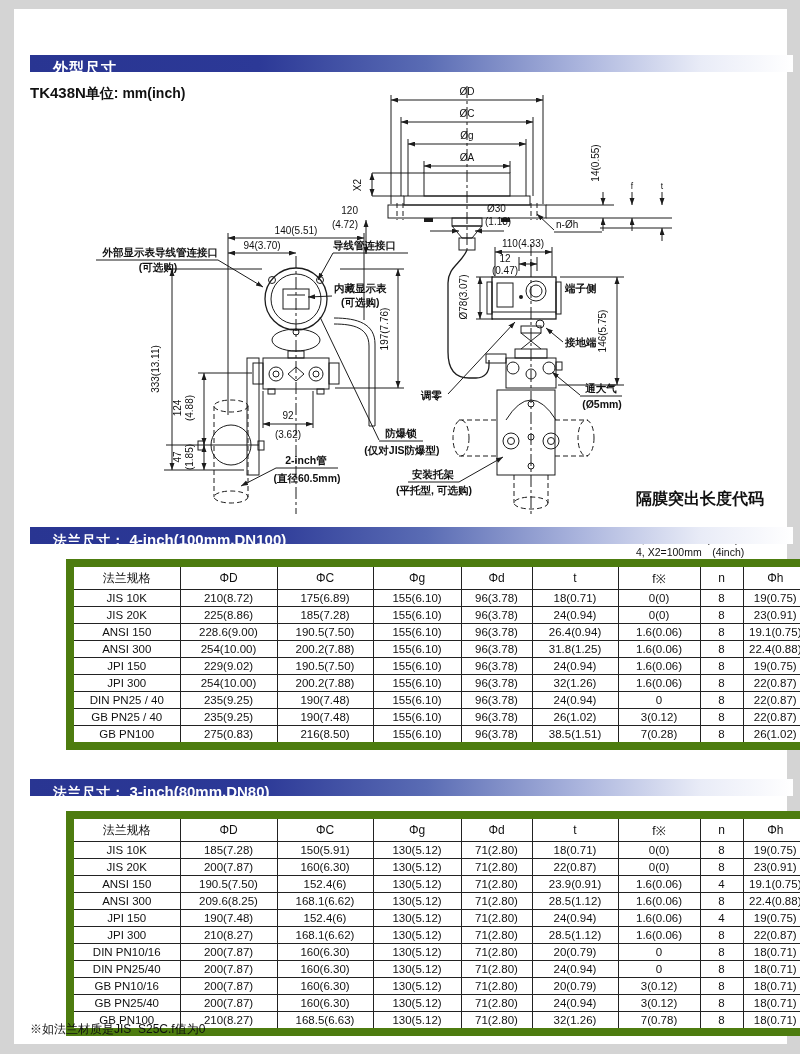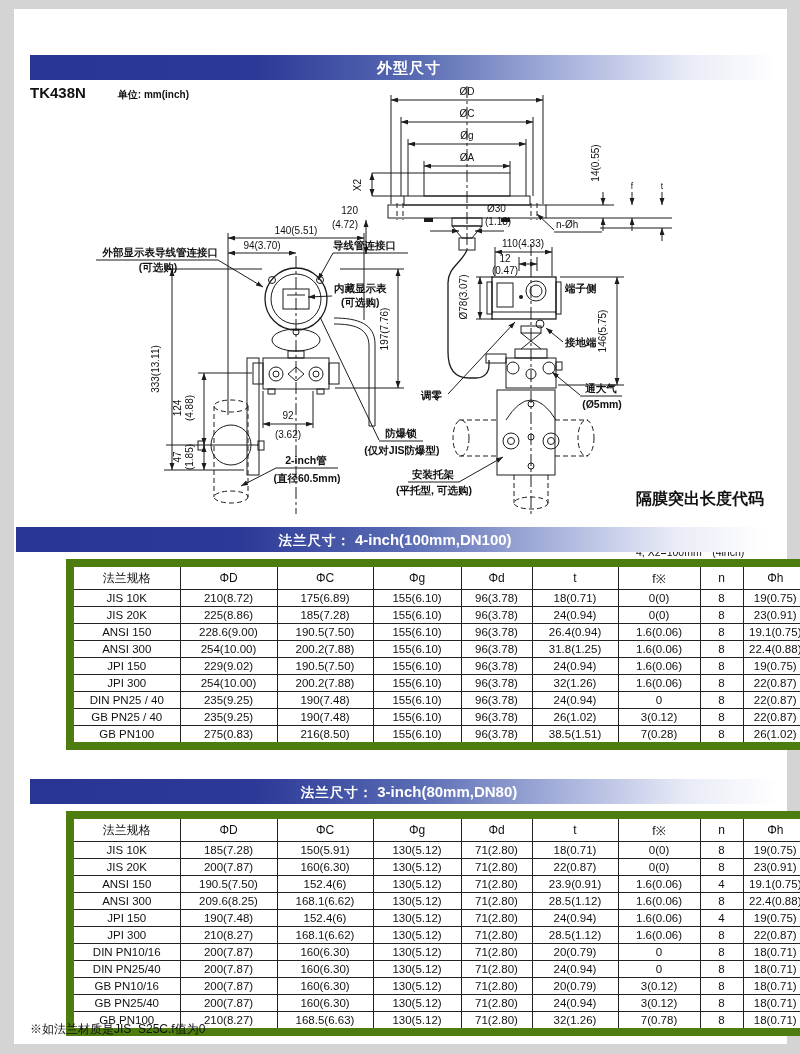--- a/index.html
+++ b/index.html
@@ -5,30 +5,30 @@
   html,body{margin:0;padding:0;}
   body{
     width:800px;height:1054px;position:relative;
     background:#d4d4d4;
     font-family:"Liberation Sans",sans-serif;
     color:#111;
   }
   .page{position:absolute;left:14px;top:9px;right:13px;bottom:10px;background:#ffffff;}
   .abs{position:absolute;}
   .banner{
-    height:25px;line-height:25px;
+    height:17px;line-height:25px;
     background:linear-gradient(90deg,#293592 0%,#2c3997 30%,#5a6cb4 52%,#aab4dd 72%,#e9ecf7 88%,#ffffff 100%);
-    color:#fff;white-space:nowrap;padding-left:9px;text-align:center;
+    color:#fff;white-space:nowrap;padding-left:23px;
   }
   .banner .sect{font-size:15px;font-weight:bold;letter-spacing:1px;}
   .banner .pref{font-size:13.5px;font-weight:bold;letter-spacing:1px;}
   .banner .size{font-size:15px;font-weight:bold;margin-left:4px;}
   .modelline{font-weight:bold;white-space:nowrap;}
   .modelline .model{font-size:15px;}
-  .modelline .unit{font-size:10px;margin-left:32px;}
+  .modelline .unit{font-size:14px;margin-left:0;}
   table.flg{border-collapse:collapse;table-layout:fixed;width:741px;background:#fff;}
   table.flg th,table.flg td{
     border:1px solid #222;text-align:center;vertical-align:middle;
     font-size:11.5px;padding:0;white-space:nowrap;overflow:hidden;
   }
   table.flg th{height:22px;font-weight:normal;font-size:12px;}
   table.flg td{height:16px;}
   table.flg{border:8px solid #4d7c0f;margin-left:36px;}
   .footnote{font-size:12px;white-space:pre;}
   .codelist{font-size:10.5px;line-height:13px;white-space:pre;}
@@ -301,21 +301,21 @@
     <text class="cjks" x="434" y="494" text-anchor="middle">(平托型, 可选购)</text>
     <line class="ln" x1="459" y1="482" x2="503" y2="457" marker-end="url(#ae)"></line>
   </g>
 </svg>
 
 <div class="abs codelist" style="left:636px;top:466px;width:160px;">
   <div class="clt">隔膜突出长度代码</div>
   <div><div>2, X2=50mm　(2inch)</div><div>4, X2=100mm　(4inch)</div><div>6, X2=150mm　(6inch)</div></div>
 </div>
 
-<div class="abs banner" style="left:16px;top:527px;width:740px;">
+<div class="abs banner" style="left:30px;top:527px;width:740px;">
   <span class="pref">法兰尺寸：</span><span class="size">4-inch(100mm,DN100)</span>
 </div>
 
 <table class="flg abs" style="left:30px;top:559px;">
   <colgroup>
     <col style="width:110px">
       <col style="width:97px">
       <col style="width:96px">
       <col style="width:88px">
     <col style="width:71px">

